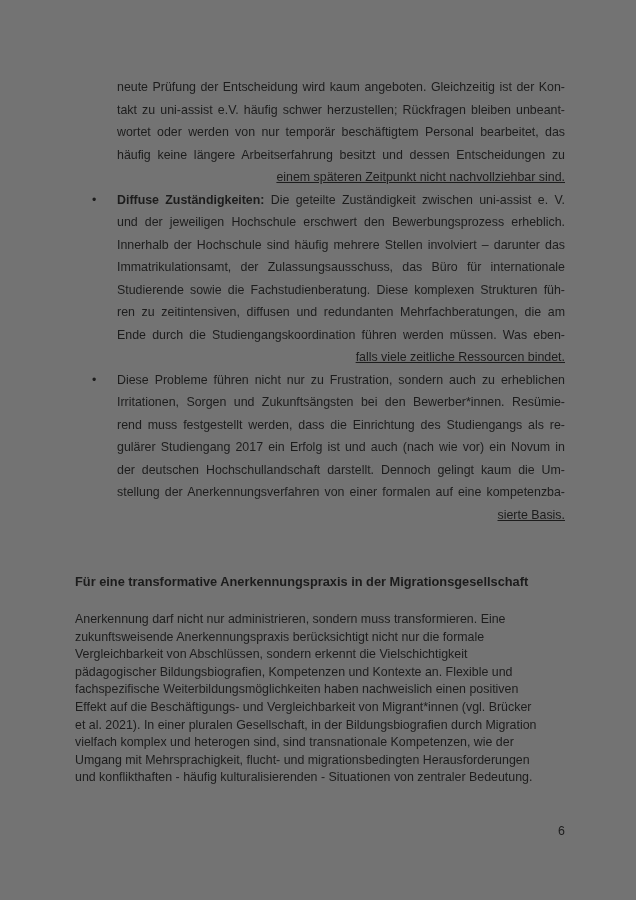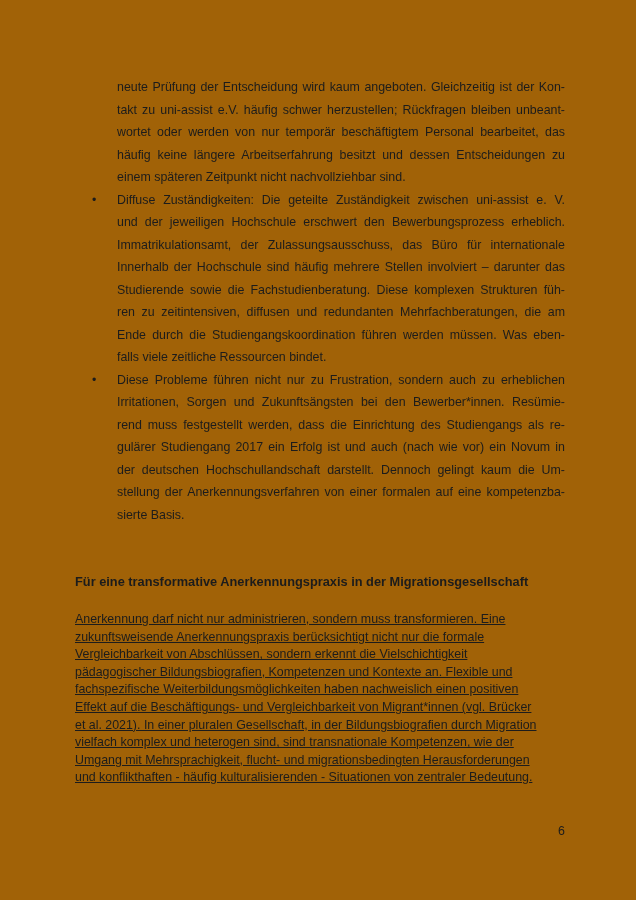--- a/index.html
+++ b/index.html
@@ -1,41 +1,41 @@
 <!DOCTYPE html>
 <html><head>
 <meta charset="utf-8">
 <style>
   html, body { margin: 0; padding: 0; background: #ffffff; }
   .page {
     position: relative;
     width: 636px;
     height: 900px;
-    background: #a16207;
+    background: #737373;
     font-family: "Liberation Sans", "DejaVu Sans", sans-serif;
     font-size: 12.4px;
     color: #1c1c1c;
     overflow: hidden;
   }
   .content { padding-top: 76px; }
 
   
   .hang { margin-left: 117px; margin-right: 71px; }
   .line {
     line-height: 22.5px;
     height: 22.5px;
     white-space: nowrap;
   }
   .jl {            
     text-align: justify;
     text-align-last: justify;
     word-spacing: -0.3px;
   }
-  .ll { text-align: left; }   
-  .b { font-weight: normal; }
+  .ll { text-align: right; text-decoration: underline; }   
+  .b { font-weight: bold; }
 
   .item { position: relative; }
   .marker {
     position: absolute;
     left: -25px;
     top: 0;
     width: 20px;
     line-height: 22.5px;
     text-align: left;
     font-size: 12.4px;
@@ -43,21 +43,21 @@
 
   .heading {
     margin: 45px 60px 18px 75px;
     line-height: 22px;
     height: 22px;
     font-weight: bold;
     font-size: 12.8px;
     white-space: nowrap;
   }
 
-  .para { margin: 3px 50px 0 75px; text-decoration: underline; }
+  .para { margin: 3px 50px 0 75px; }
   .pline {
     line-height: 17.6px;
     height: 17.6px;
     white-space: nowrap;
     text-align: left;
   }
 
   .pagenum {
     position: absolute;
     top: 823px;
@@ -78,22 +78,22 @@
       <div class="line jl">takt zu uni-assist e.V. häufig schwer herzustellen; Rückfragen bleiben unbeant-</div>
       <div class="line jl">wortet oder werden von nur temporär beschäftigtem Personal bearbeitet, das</div>
       <div class="line jl">häufig keine längere Arbeitserfahrung besitzt und dessen Entscheidungen zu</div>
       <div class="line ll">einem späteren Zeitpunkt nicht nachvollziehbar sind.</div>
     </div>
 
     <div class="hang item">
       <span class="marker">•</span>
       <div class="line jl"><span class="b">Diffuse Zuständigkeiten: </span><span>Die geteilte Zuständigkeit zwischen uni-assist e. V.</span></div>
       <div class="line jl">und der jeweiligen Hochschule erschwert den Bewerbungsprozess erheblich.</div>
+      <div class="line jl">Innerhalb der Hochschule sind häufig mehrere Stellen involviert – darunter das</div>
       <div class="line jl">Immatrikulationsamt, der Zulassungsausschuss, das Büro für internationale</div>
-      <div class="line jl">Innerhalb der Hochschule sind häufig mehrere Stellen involviert – darunter das</div>
       <div class="line jl">Studierende sowie die Fachstudienberatung. Diese komplexen Strukturen füh-</div>
       <div class="line jl">ren zu zeitintensiven, diffusen und redundanten Mehrfachberatungen, die am</div>
       <div class="line jl">Ende durch die Studiengangskoordination führen werden müssen. Was eben-</div>
       <div class="line ll">falls viele zeitliche Ressourcen bindet.</div>
     </div>
 
     <div class="hang item">
       <span class="marker">•</span>
       <div class="line jl">Diese Probleme führen nicht nur zu Frustration, sondern auch zu erheblichen</div>
       <div class="line jl">Irritationen, Sorgen und Zukunftsängsten bei den Bewerber*innen. Resümie-</div>

